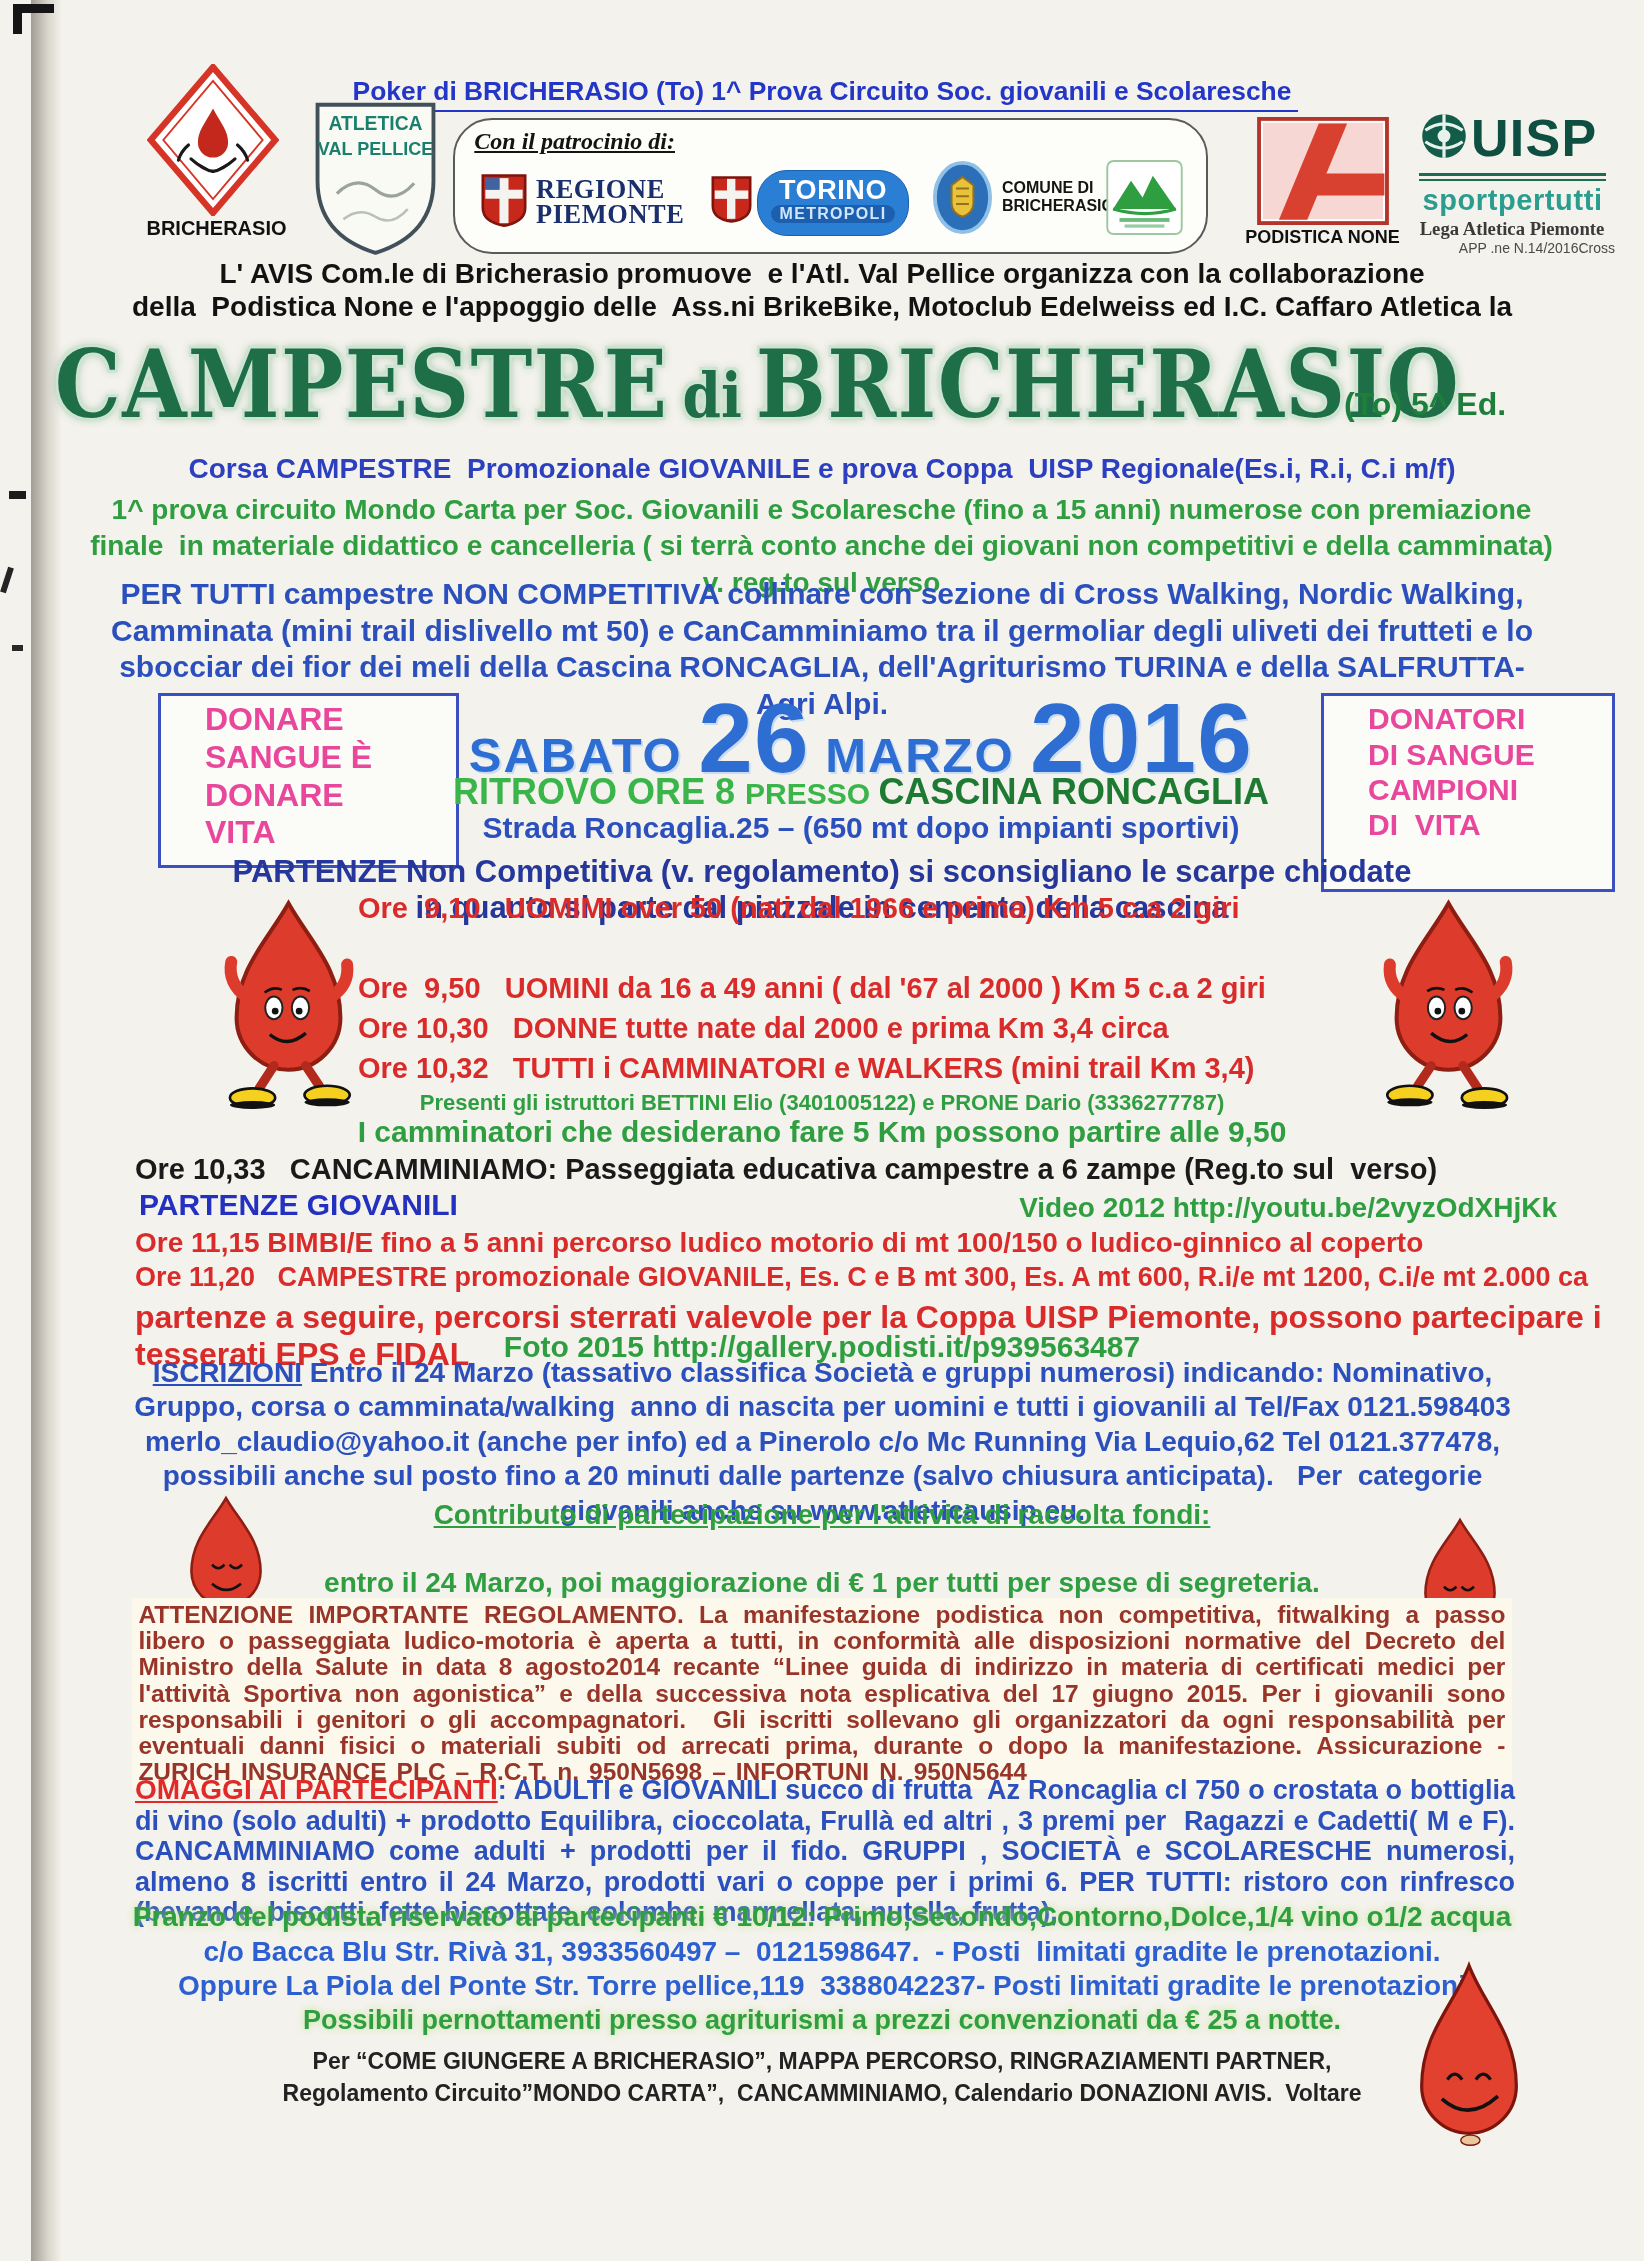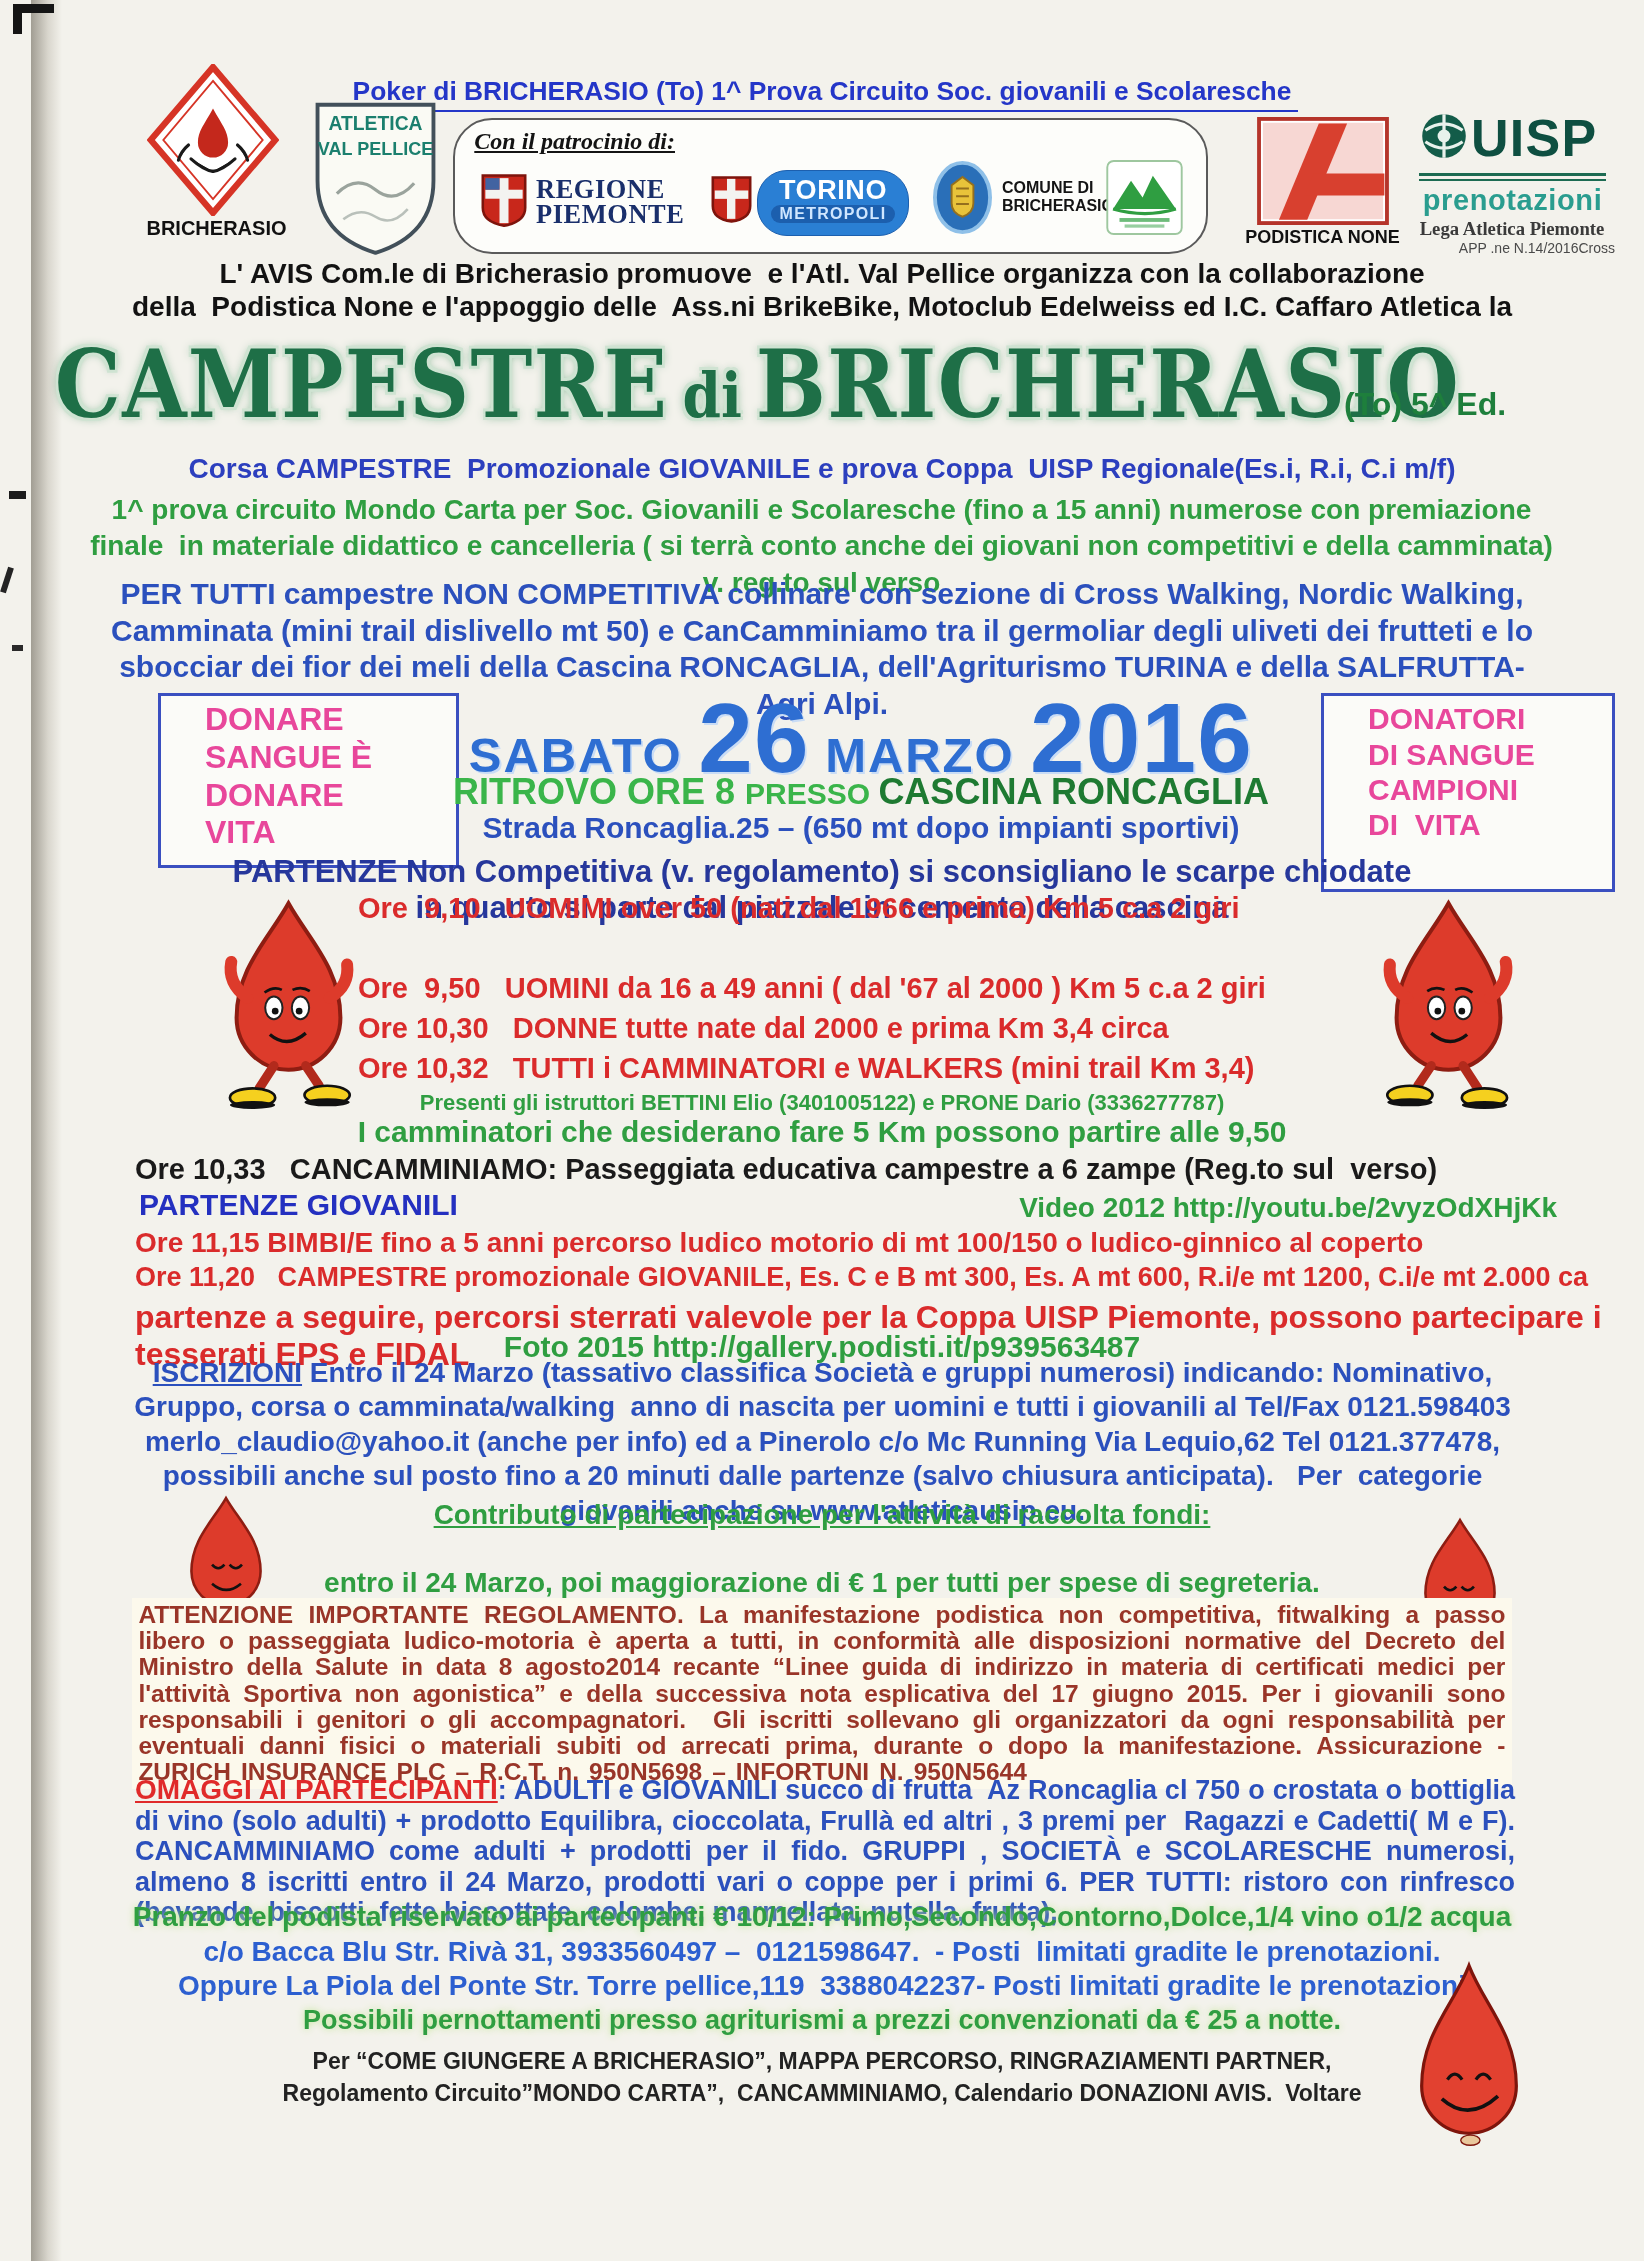--- a/index.html
+++ b/index.html
@@ -224,21 +224,21 @@
   <div class="abs podistica-label pre">PODISTICA NONE</div>
 
   <svg class="abs" style="left:1419px;top:111px" width="50" height="50" viewBox="0 0 78 78">
     <circle cx="39" cy="39" r="34" fill="#135C49"></circle>
     <path d="M10,30 q29,-20 58,0 M10,48 q29,20 58,0 M39,5 v68" stroke="#e8f2ec" stroke-width="5" fill="none"></path>
     <circle cx="39" cy="39" r="10" fill="#e8f2ec"></circle>
   </svg>
   <div class="abs uisp-name pre">UISP</div>
   <div class="abs uisp-rule"></div>
   <div class="abs uisp-rule2"></div>
-  <div class="abs uisp-sub pre">prenotazioni</div>
+  <div class="abs uisp-sub pre">sportpertutti</div>
   <div class="abs uisp-lega pre">Lega Atletica Piemonte</div>
   <div class="abs uisp-app pre">APP .ne N.14/2016Cross</div>
 
   <div class="abs ctr intro1 pre">L' AVIS Com.le di Bricherasio promuove  e l'Atl. Val Pellice organizza con la collaborazione</div>
   <div class="abs ctr intro2 pre">della  Podistica None e l'appoggio delle  Ass.ni BrikeBike, Motoclub Edelweiss ed I.C. Caffaro Atletica la</div>
 
   <div class="abs title"><span class="w1 pre">CAMPESTRE</span><span class="w2 pre">di</span><span class="w3 pre">BRICHERASIO</span></div>
   <div class="abs edition pre">(To) 5^ Ed.</div>
 
   <div class="abs ctr sub-blue1 pre">Corsa CAMPESTRE  Promozionale GIOVANILE e prova Coppa  UISP Regionale(Es.i, R.i, C.i m/f)</div>

